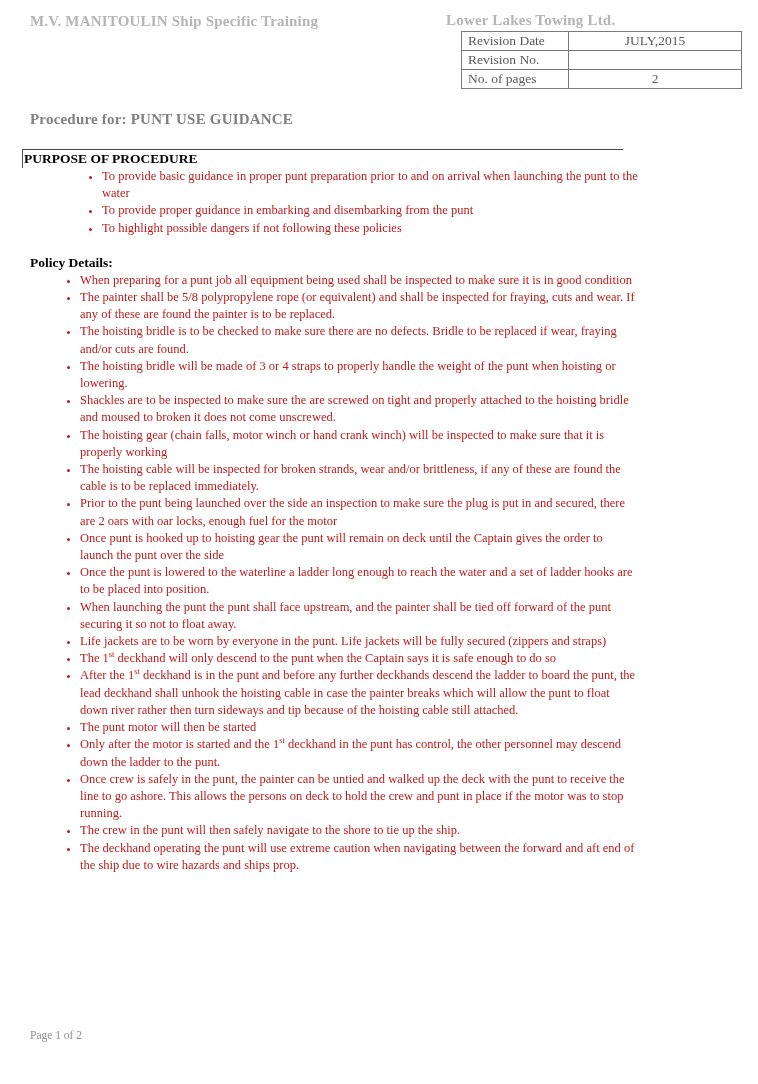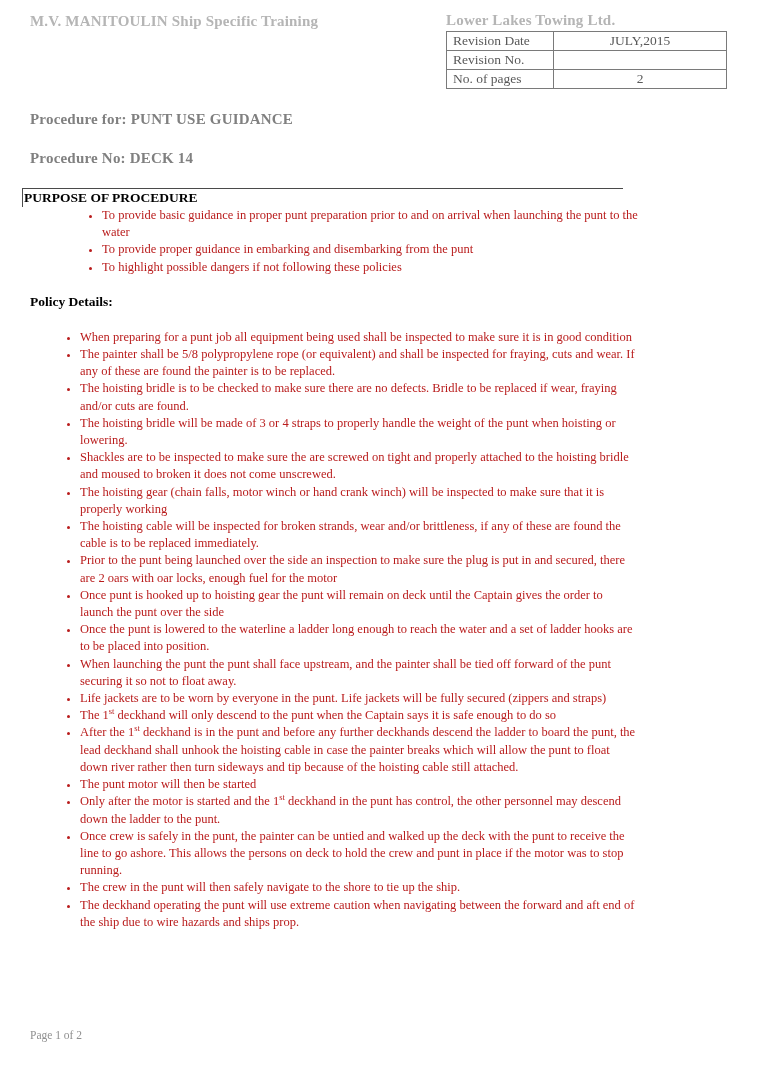--- a/index.html
+++ b/index.html
@@ -32,20 +32,21 @@
     font-size: 15px;
     font-weight: bold;
     color: #b5b5b5;
     letter-spacing: 0.2px;
     margin-bottom: 2px;
   }
   table.revision-table {
     border-collapse: collapse;
     width: 280px;
     table-layout: fixed;
+    margin-left: 15px;
   }
   table.revision-table td {
     border: 1px solid #7a7a7a;
     font-size: 13.5px;
     color: #595959;
     height: 19px;
     padding: 0 6px;
     vertical-align: middle;
     white-space: nowrap;
     overflow: hidden;
@@ -86,21 +87,21 @@
     padding-left: 50px;
     width: 606px;
     list-style-type: disc;
   }
   ul.bullets li {
     font-size: 12.5px;
     line-height: 17.2px;
     color: #b91c1c;
   }
   ul.bullets li::marker { font-size: 11px; }
-  ul.policy-list { margin-top: 18px; }
+  ul.policy-list { }
   ul.bullets sup { font-size: 8.5px; vertical-align: super; line-height: 0; }
   
   .page-footer {
     position: absolute;
     left: 30px; top: 1029px;
     width: 601px;
     text-align: left;
     font-size: 11.5px;
     color: #8f8f8f;
   }
@@ -126,21 +127,20 @@
           <td class="col-label">No. of pages</td>
           <td class="col-value">2</td>
         </tr>
       </tbody>
     </table>
   </div>
 </div>
 
 <div class="proc-block">
   <div class="proc-line">Procedure for: PUNT USE GUIDANCE</div>
-  <div class="proc-line">Procedure No: DECK 14</div>
 </div>
 
 <div class="purpose-section">
   <div class="purpose-heading">PURPOSE OF PROCEDURE</div>
   <ul class="bullets purpose-list">
       <li>To provide basic guidance in proper punt preparation prior to and on arrival when launching the punt to the water</li>
       <li>To provide proper guidance in embarking and disembarking from the punt</li>
       <li>To highlight possible dangers if not following these policies</li>
     </ul>
 </div>

